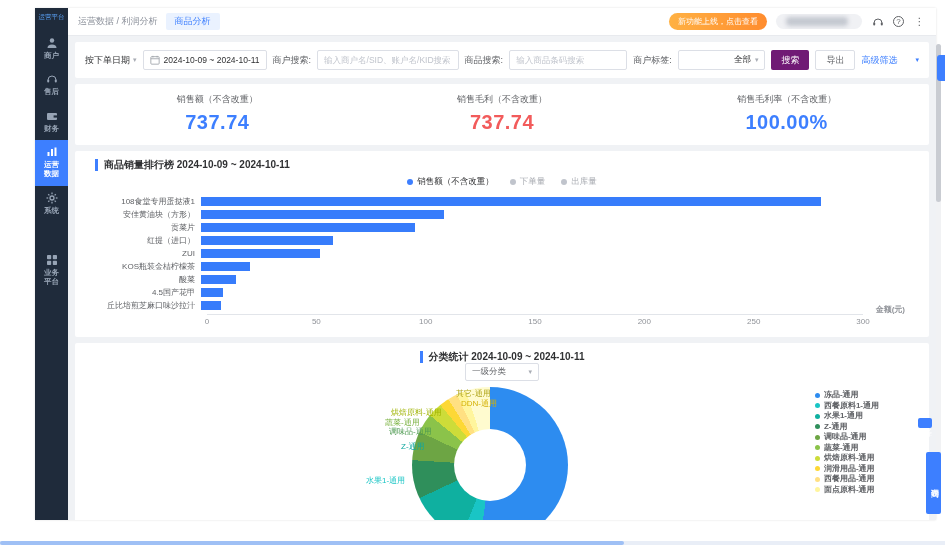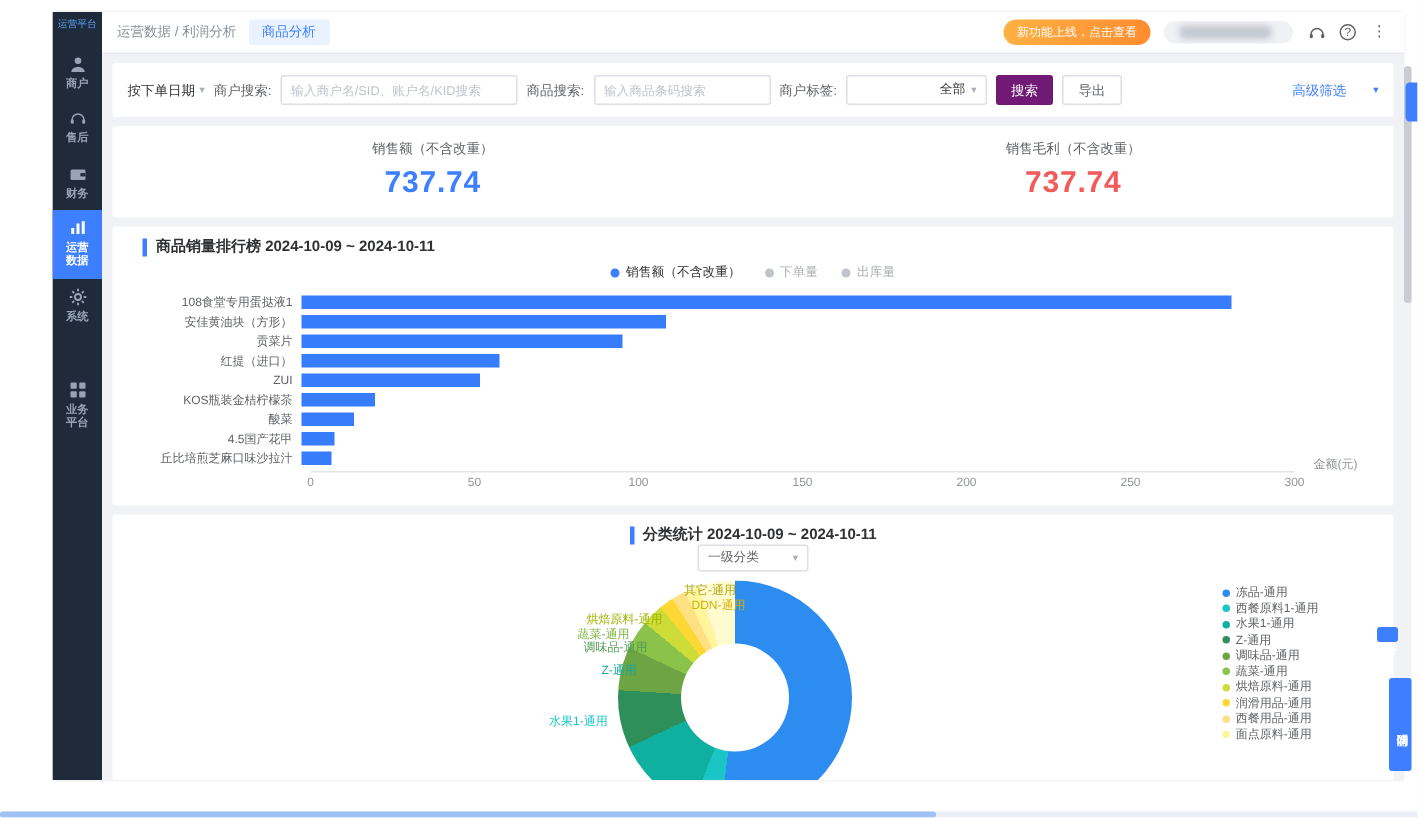--- a/index.html
+++ b/index.html
@@ -60,38 +60,38 @@
   .chart-legend { display:flex; justify-content:center; gap:16px; margin:5px 0 7px; font-size:8.5px; align-items:center; }
   .legend-item { display:flex; align-items:center; gap:4px; }
   .dot { width:6px; height:6px; border-radius:50%; display:inline-block; flex-shrink:0; }
   .chart-body { padding-right:46px; }
   .bar-row { display:flex; align-items:center; height:13px; }
   .bar-label { width:106px; flex-shrink:0; text-align:right; padding-right:6px; font-size:8px; color:#606266; white-space:nowrap; overflow:hidden; }
   .bar-track { flex:1; height:9px; }
   .bar { height:9px; }
   .bar-axis { margin-left:112px; border-top:1px solid #e2e5ea; position:relative; height:15px; margin-top:2px; }
   .tick { position:absolute; top:2px; transform:translateX(-50%); font-size:8px; color:#909399; }
-  .xlabel { position:absolute; right:-42px; top:-11px; font-size:8px; color:#909399; }
+  .xlabel { position:absolute; right:-42px; top:-11px; font-size:8px; color:#909399;font-weight:bold; }
 
   
   .donut-card { margin-bottom:0; }
   .donut-title-row { display:flex; align-items:center; justify-content:space-between;flex-direction:column; }
   .mini-select { width:74px; height:18px; border:1px solid #dcdfe6; border-radius:2px; display:flex; align-items:center; justify-content:space-between; padding:0 6px; font-size:8.5px; color:#606266; background:#fff; }
   .donut-wrap { position:relative; height:172px; margin-top:6px; overflow:hidden; }
   .donut { position:absolute; left:317px; top:0; width:156px; height:156px; border-radius:50%; }
   .donut-hole { position:absolute; left:50%; top:50%; width:72px; height:72px; margin:-36px 0 0 -36px; border-radius:50%; background:#fff; }
   .callout { position:absolute; font-size:8px; white-space:nowrap; }
   .c0 { left:361px; top:1px; }
   .c1 { left:366px; top:11px; }
   .c2 { left:296px; top:20px; }
   .c3 { left:290px; top:30px; }
   .c4 { left:294px; top:39px; }
   .c5 { left:306px; top:54px; }
   .c6 { left:271px; top:88px; }
-  .donut-legend { position:absolute; right:30px; top:3px; }
+  .donut-legend { position:absolute; right:30px; top:3px;font-weight:bold; }
   .dl-item { display:flex; align-items:center; gap:4px; font-size:8px; color:#606266; line-height:10.5px; white-space:nowrap; }
   .dl-item .dot { width:5px; height:5px; }
 
   
   .v-scroll { position:absolute; right:4px; top:44px; width:5px; height:468px; background:#f1f2f4; border-radius:3px; }
   .v-thumb { width:5px; height:158px; background:#c9ccd2; border-radius:3px; }
   .float-mini { position:absolute; right:0; top:55px; width:8px; height:26px; background:#3d7fff; border-radius:3px 0 0 3px; }
   .float-task { position:absolute; right:13px; top:418px; width:14px; padding:4px 0; background:#3d7fff; color:#fff; font-size:8px; writing-mode:vertical-rl; text-align:center; border-radius:2px; letter-spacing:1px; }
   .float-survey { position:absolute; right:4px; top:452px; width:15px; height:62px; background:#3d7fff; color:#fff; font-size:8px; writing-mode:vertical-rl; display:flex; align-items:center; justify-content:center; border-radius:2px; }
   .h-scroll { position:absolute; left:0; bottom:0; width:100%; height:4px; background:#e9eef7; }
@@ -184,20 +184,29 @@
       </div>
     </div>
 
     <div class="content" data-interactable="false">
 
       <div class="filter-card" data-interactable="false">
         <span class="select-plain" data-interactable="true">
           <span data-interactable="false">按下单日期</span>
           <span class="chev" data-interactable="false">▾</span>
         </span>
+        <span class="box date-box" data-interactable="true">
+          <svg data-interactable="false" viewBox="0 0 12 12" width="10" height="10" fill="none" stroke="#9aa0a6">
+              <rect x="1" y="2" width="10" height="9" rx="1"></rect>
+              <line x1="1" y1="4.5" x2="11" y2="4.5"></line>
+              <line x1="3.5" y1="1" x2="3.5" y2="3"></line>
+              <line x1="8.5" y1="1" x2="8.5" y2="3"></line>
+            </svg>
+          <span data-interactable="false">2024-10-09 ~ 2024-10-11</span>
+        </span>
         <span data-interactable="false">商户搜索:</span>
         <input class="box merchant-input" data-interactable="true" placeholder="输入商户名/SID、账户名/KID搜索" style="">
         <span data-interactable="false">商品搜索:</span>
         <input class="box product-input" data-interactable="true" placeholder="输入商品条码搜索" style="">
         <span data-interactable="false">商户标签:</span>
         <span class="box tag-select" data-interactable="true">
           <span data-interactable="false">全部</span>
           <span class="chev" data-interactable="false">▾</span>
         </span>
         <button class="btn btn-primary" data-interactable="true">搜索</button>
@@ -209,20 +218,24 @@
       </div>
 
       <div class="stats" data-interactable="false">
         <div class="stat" data-interactable="false">
           <div class="stat-label" data-interactable="false">销售额（不含改重）</div>
           <div class="stat-value" data-interactable="false" style="color: rgb(61, 127, 255);">737.74</div>
         </div>
         <div class="stat" data-interactable="false">
           <div class="stat-label" data-interactable="false">销售毛利（不含改重）</div>
           <div class="stat-value" data-interactable="false" style="color: rgb(242, 91, 91);">737.74</div>
+        </div>
+        <div class="stat" data-interactable="false">
+          <div class="stat-label" data-interactable="false">销售毛利率（不含改重）</div>
+          <div class="stat-value" data-interactable="false" style="color: rgb(61, 127, 255);">100.00%</div>
         </div>
       </div>
 
       <div class="card" data-interactable="false">
         <div class="card-title" data-interactable="false">商品销量排行榜 2024-10-09 ~ 2024-10-11</div>
         <div class="chart-legend" data-interactable="false">
             <span class="legend-item" data-interactable="true">
               <i class="dot" data-interactable="false" style="background: rgb(61, 127, 255);"></i>
               <span data-interactable="false" style="color: rgb(48, 49, 51);">销售额（不含改重）</span>
             </span>

